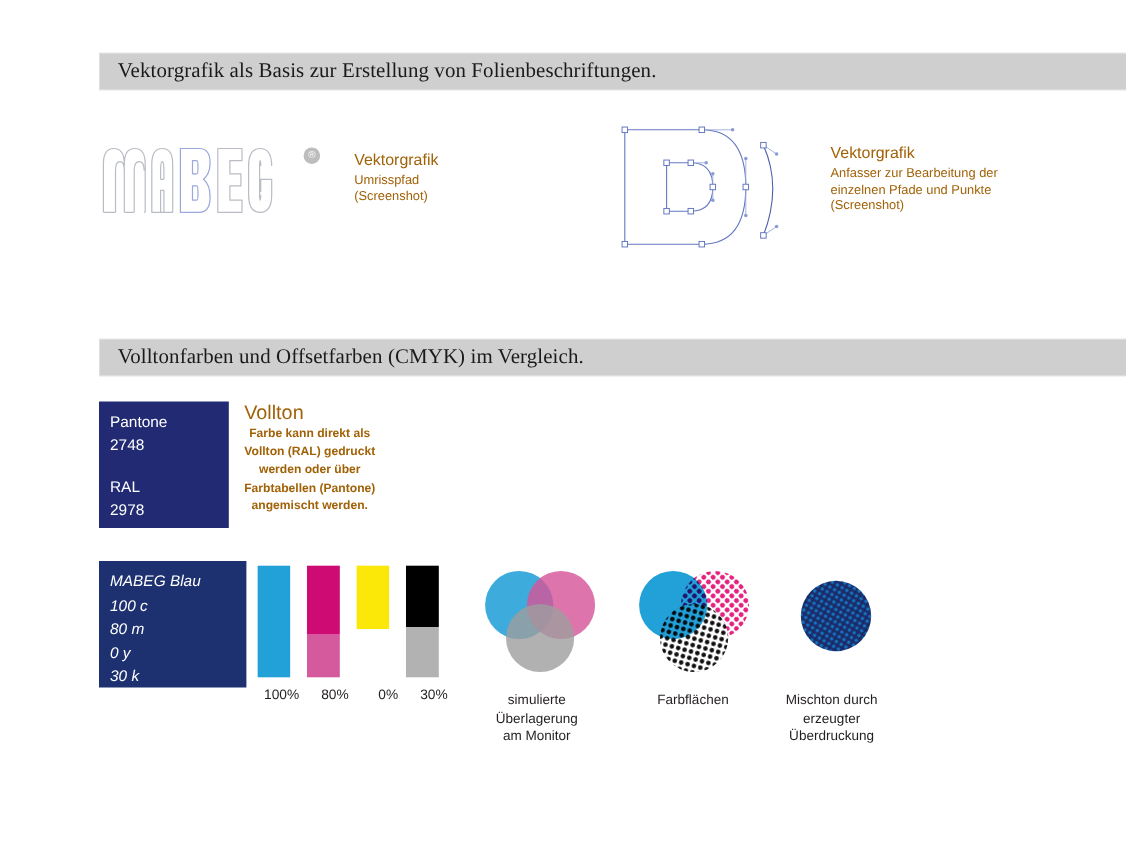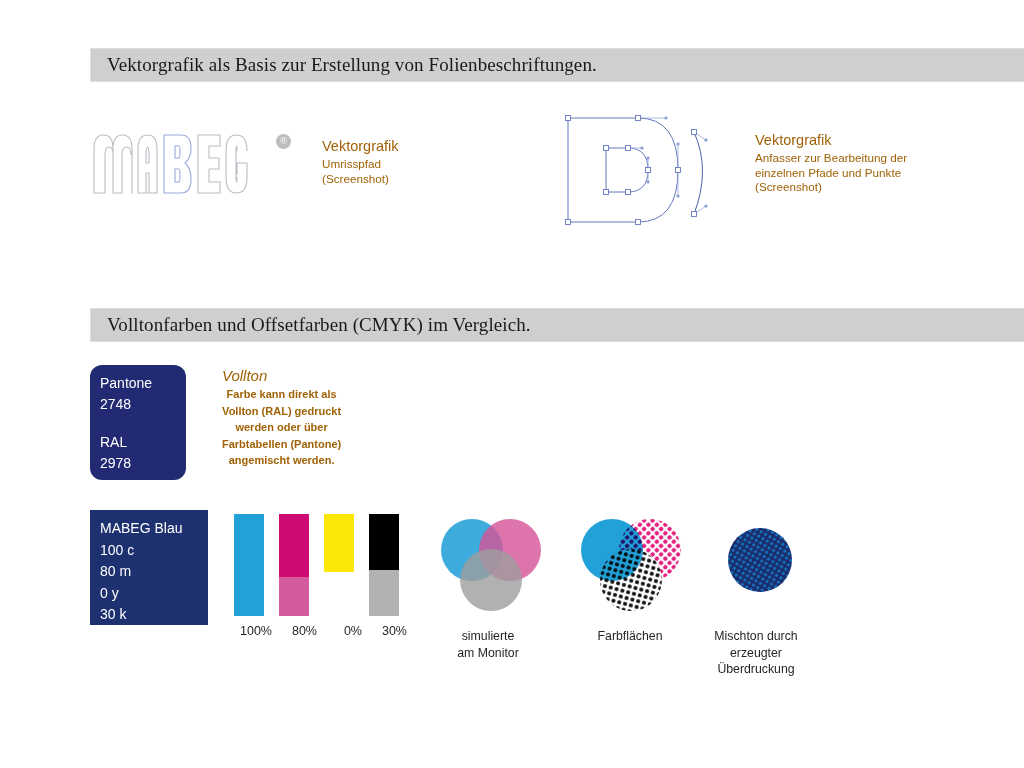--- a/index.html
+++ b/index.html
@@ -95,48 +95,48 @@
   }
   #vector-d svg { display: block; }
 
   #caption-anfasser { left: 755px; top: 131px; }
 
   
   #pantone-swatch {
     position: absolute;
     left: 90px;
     top: 365px;
-    width: 96px;
+    width: 118px;
     height: 115px;
     background: #212a72;
-    border-radius: 12px;
   }
   #pantone-swatch .sw-line {
     display: block;
     color: #ffffff;
     font-size: 14px;
     line-height: 21px;
     padding-left: 10px;
     white-space: nowrap;
   }
   #pantone-swatch .sw-pad { height: 8px; }
   #pantone-swatch .sw-gap { height: 17px; }
 
   #caption-vollton { left: 222px; top: 366px; }
   #caption-vollton .cap-line { font-weight: bold; font-size: 11px; line-height: 16.5px; text-align: center; }
-  #caption-vollton .cap-head { font-size: 15px; font-style: italic; }
+  #caption-vollton .cap-head { font-size: 18px; }
 
   
   #cmyk-swatch {
     position: absolute;
     left: 90px;
     top: 510px;
-    width: 118px;
+    width: 134px;
     height: 115px;
     background: #1d3070;
+    font-style: italic;
   }
   #cmyk-swatch .sw-line {
     display: block;
     color: #ffffff;
     font-size: 14px;
     line-height: 21.5px;
     padding-left: 10px;
     white-space: nowrap;
   }
   #cmyk-swatch .sw-pad { height: 8px; }
@@ -351,20 +351,21 @@
   <svg width="120" height="105" viewBox="0 0 120 105">
     <g style="mix-blend-mode:multiply">
       <circle cx="40" cy="38" r="31" fill="#22a0d8" fill-opacity="0.88"></circle>
       <circle cx="78" cy="38" r="31" fill="#d6559a" fill-opacity="0.82"></circle>
       <circle cx="59" cy="68" r="31" fill="#9e9e9e" fill-opacity="0.80"></circle>
     </g>
   </svg>
 </div>
 <div class="cap-center" id="cap-monitor">
   <span>simulierte</span>
+  <span>Überlagerung</span>
   <span>am Monitor</span>
 </div>
 
 <div class="circle-group" id="group-raster">
   <svg width="120" height="105" viewBox="0 0 120 105">
     <defs>
       <pattern id="dots-magenta" width="6" height="6" patternUnits="userSpaceOnUse" patternTransform="rotate(45)">
         <rect width="6" height="6" fill="#ffffff"></rect>
         <circle cx="3" cy="3" r="2.2" fill="#e5217f"></circle>
       </pattern>

